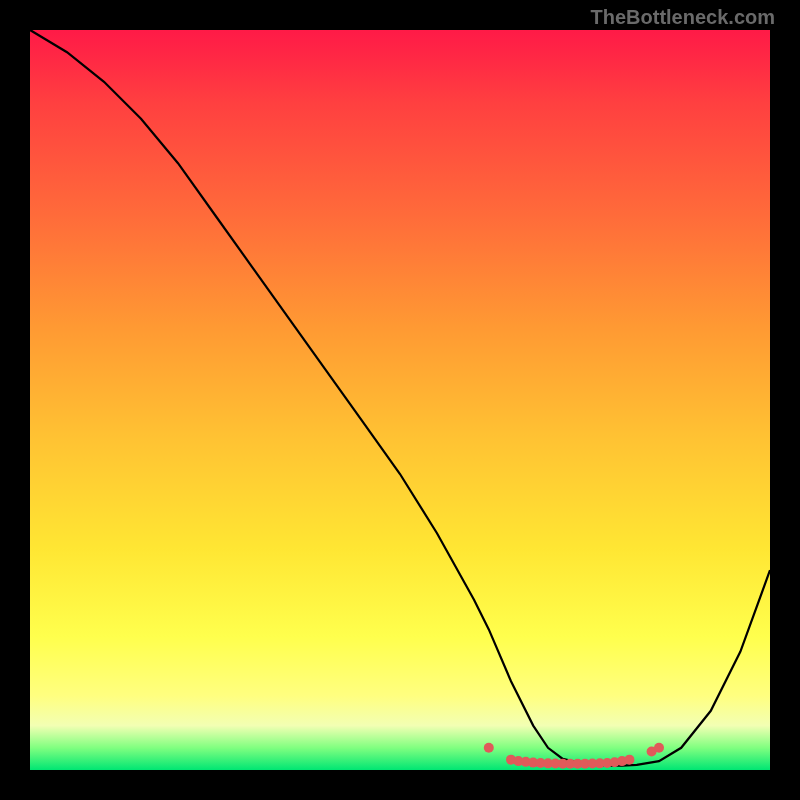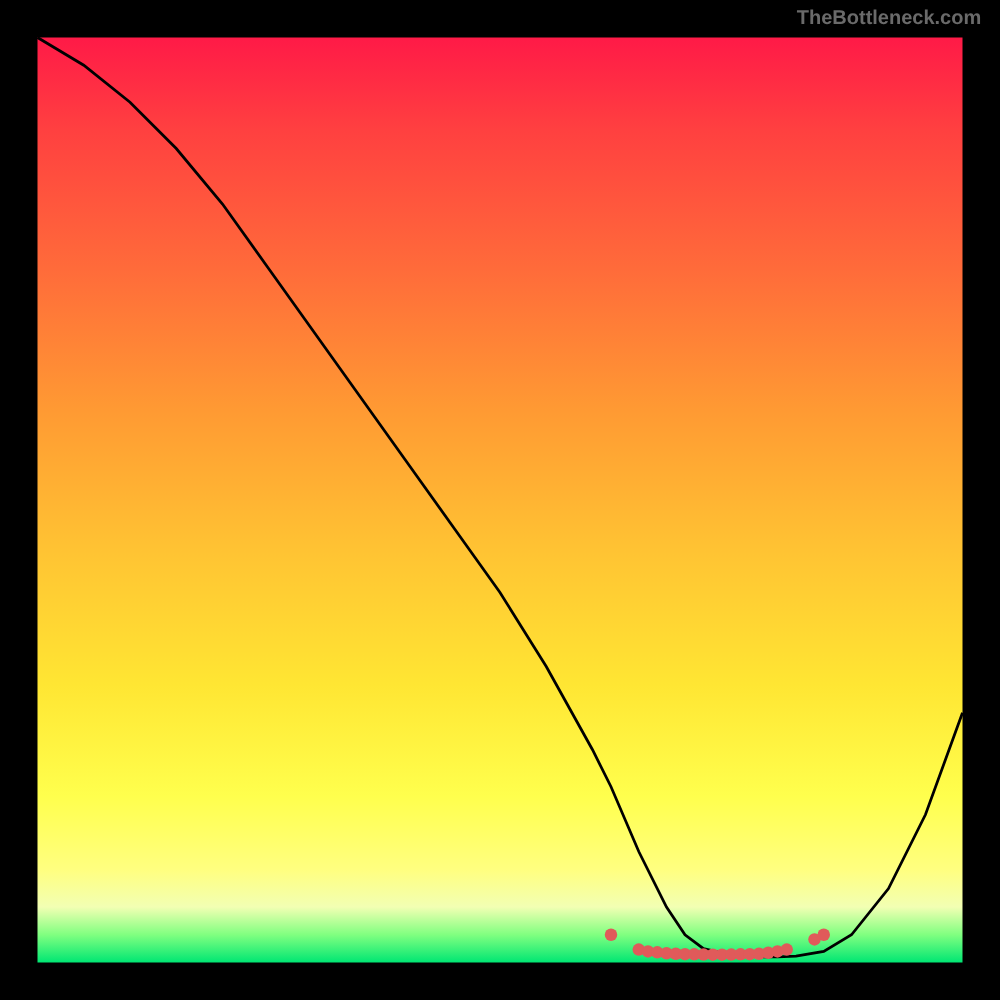--- a/index.html
+++ b/index.html
@@ -13,23 +13,23 @@
   }
   .chart-container {
     position: relative;
     width: 800px;
     height: 800px;
     background: #000000;
   }
   .watermark {
     position: absolute;
     top: 6px;
-    right: 15px;
+    right: 25px;
     color: #6a6a6a;
-    font-size: 16px;
+    font-size: 20px;
     font-weight: bold;
     z-index: 10;
   }
   .plot-area {
     position: absolute;
     left: 30px;
     top: 30px;
     width: 740px;
     height: 740px;
   }

